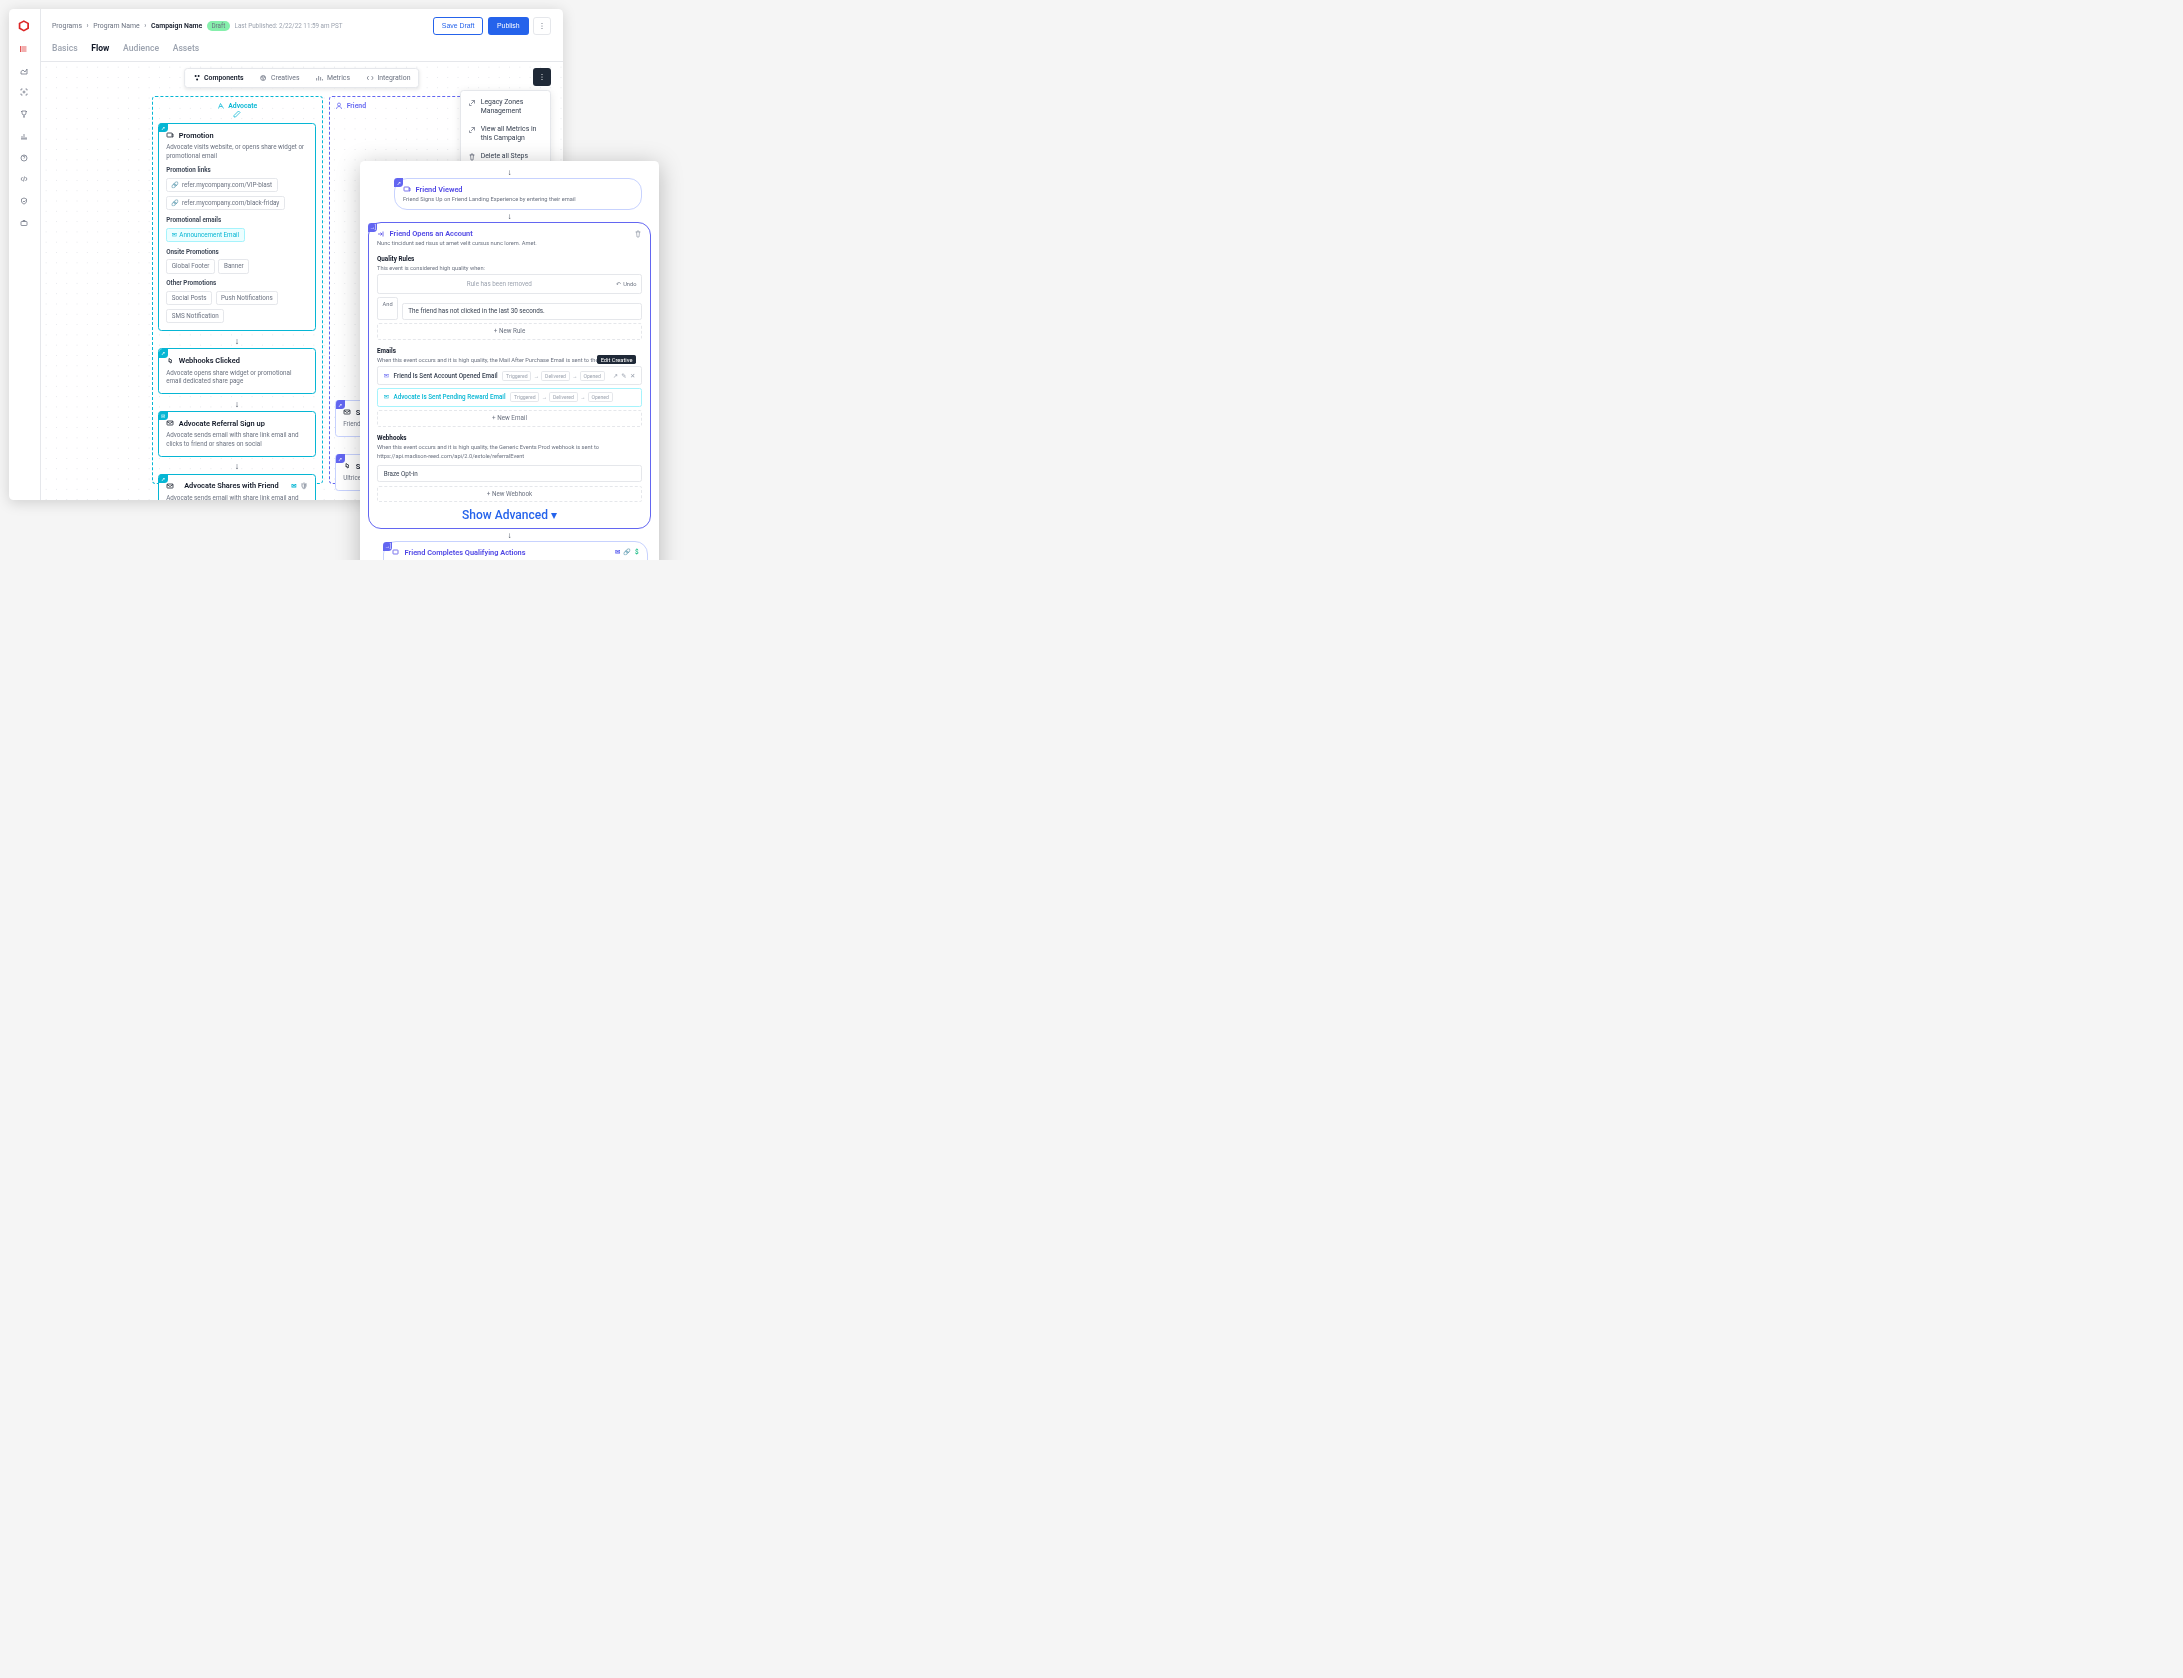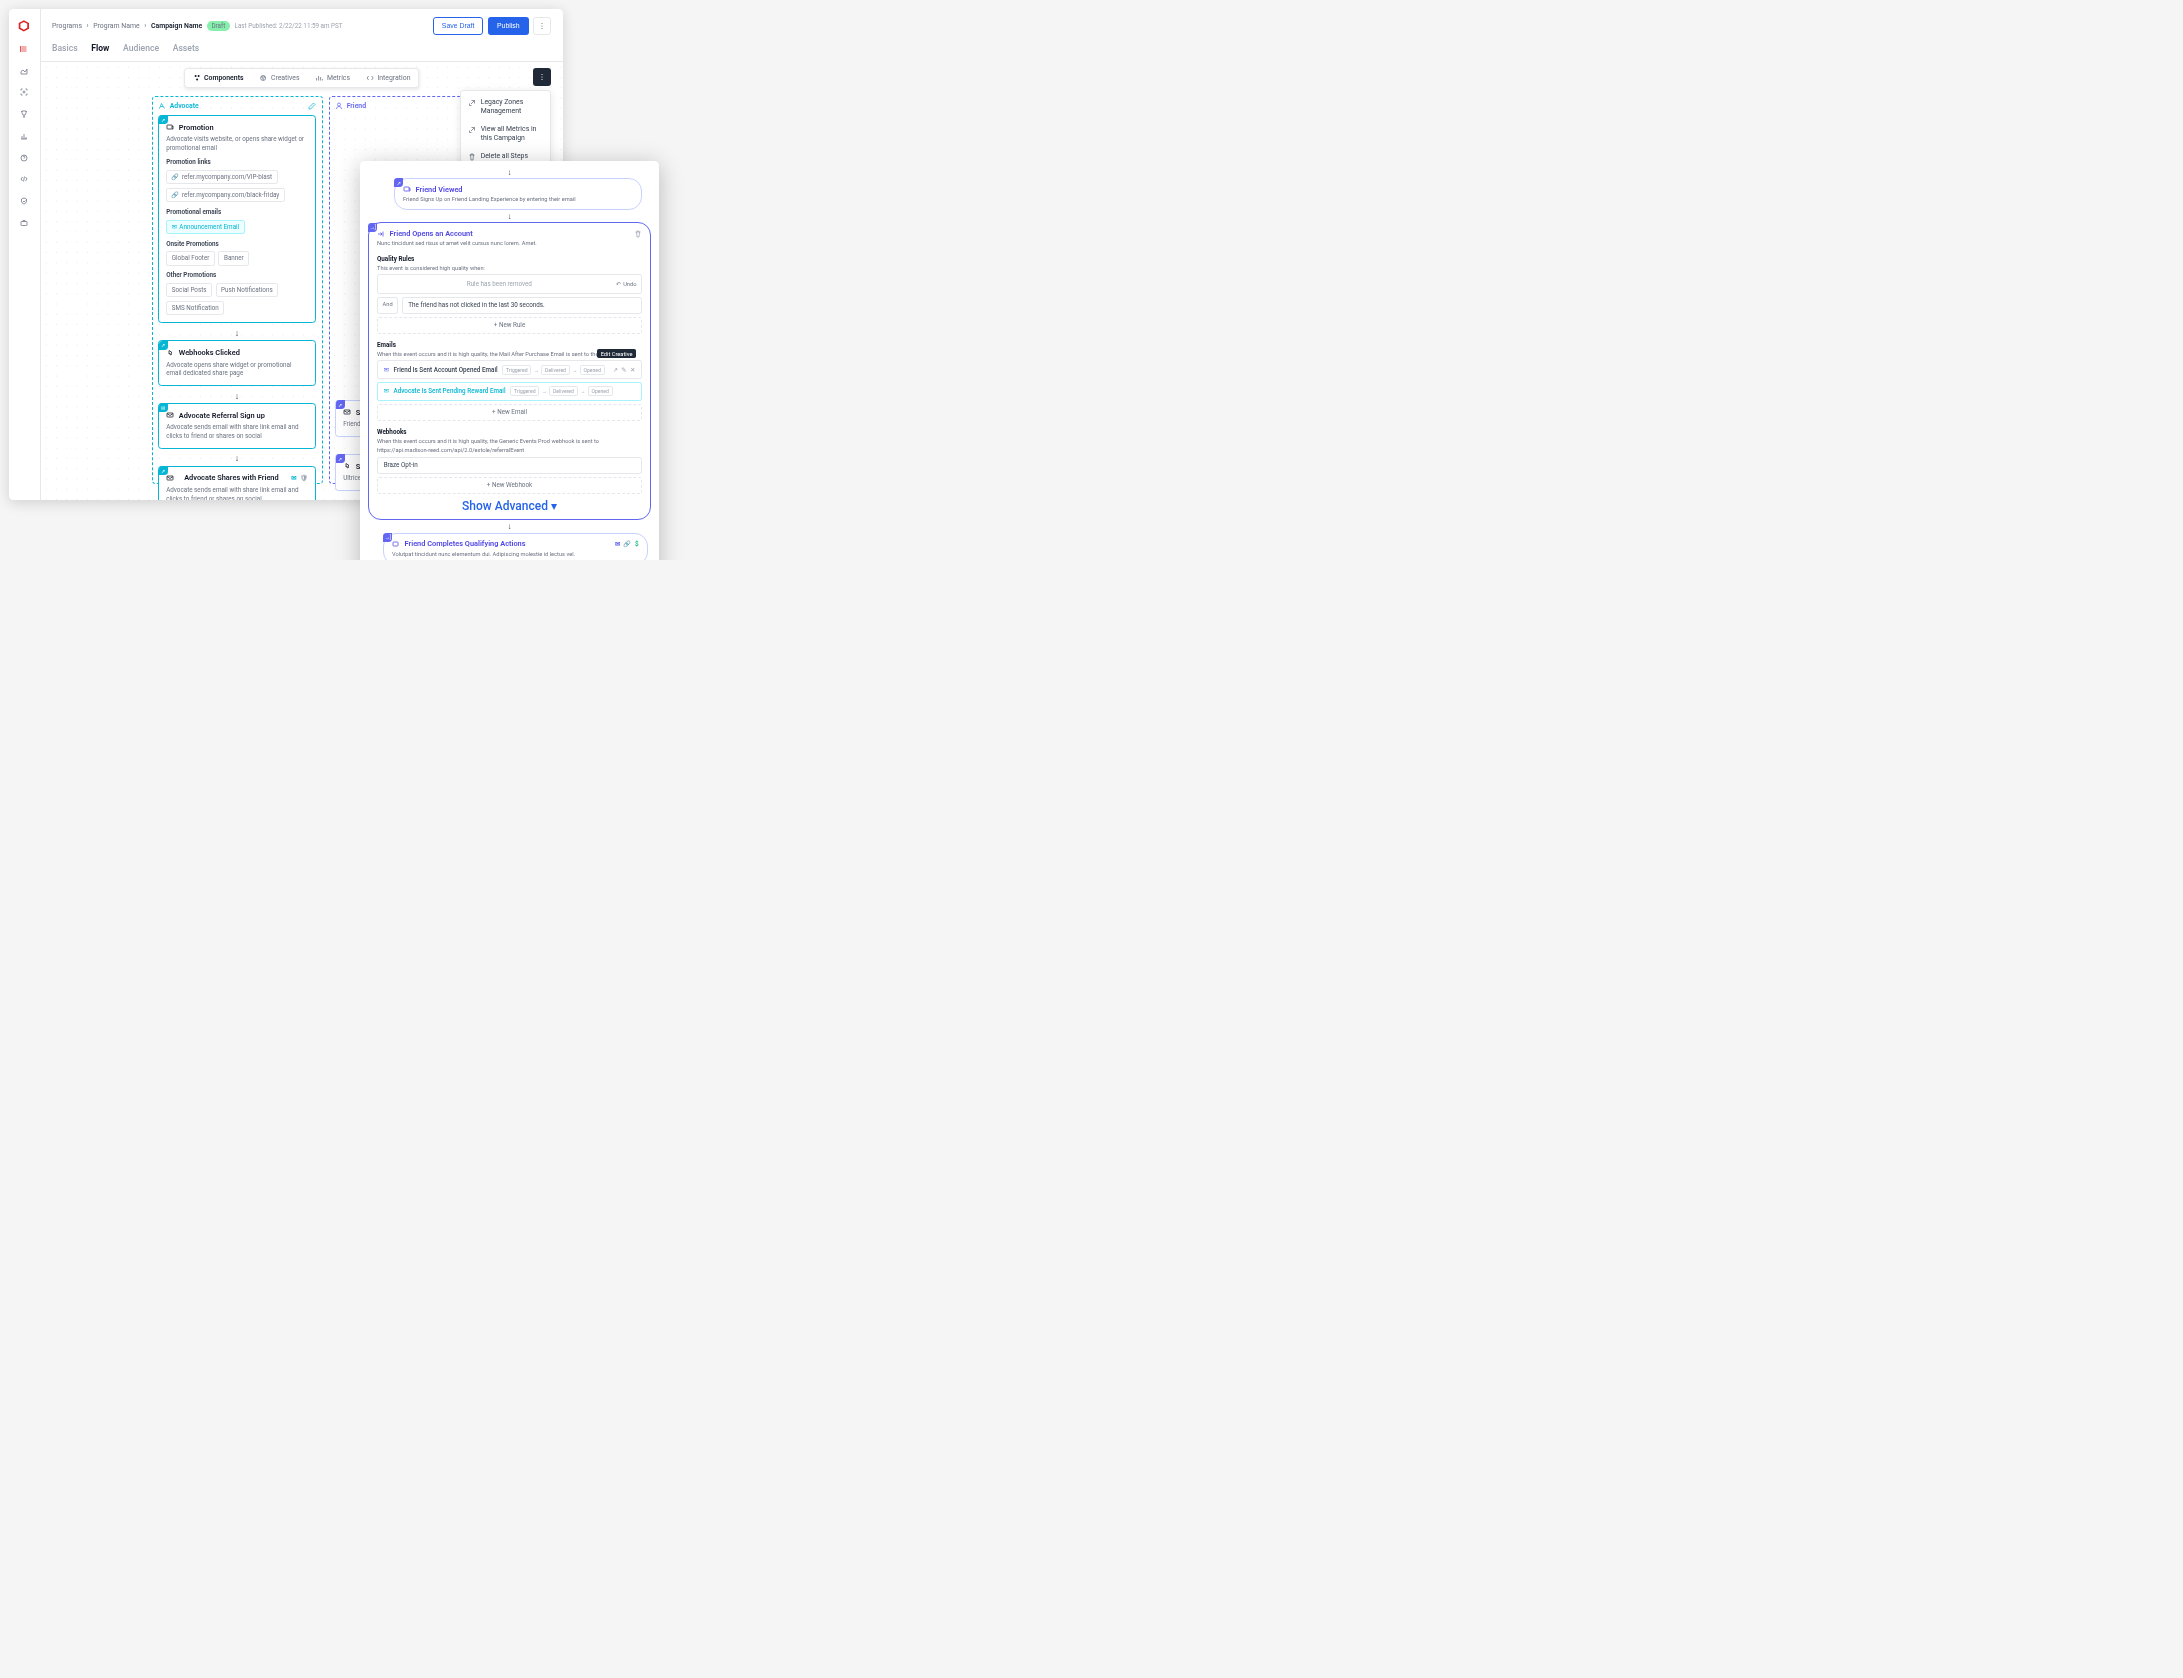--- a/index.html
+++ b/index.html
@@ -28,21 +28,21 @@
 .canvas-toolbar .tb-item { padding: 4.6px 8px; font-size: 6.9px; color: #6b7280; display: flex; align-items: center; gap: 3.4px; cursor: pointer; }
 .canvas-toolbar .tb-item.active { color: #111827; font-weight: 600; }
 .canvas-more { position: absolute; top: 6.9px; right: 11.4px; width: 18px; height: 18px; background: #1f2937; color: #fff; border-radius: 2.9px; display: flex; align-items: center; justify-content: center; cursor: pointer; z-index: 6; }
 .dropdown-menu { position: absolute; top: 28.5px; right: 11.4px; width: 91px; background: #fff; border: 0.6px solid #e5e7eb; border-radius: 3.4px; box-shadow: 0 2.3px 9px rgba(0,0,0,0.1); z-index: 6; padding: 2.3px 0; }
 .dropdown-item { padding: 4.6px 6.9px; font-size: 6.9px; color: #374151; display: flex; gap: 4.6px; align-items: flex-start; cursor: pointer; line-height: 1.3; }
 .dropdown-item .di-icon { flex-shrink: 0; width: 8px; height: 8px; color: #6b7280; margin-top: 0.6px; }
 .lane { position: absolute; top: 34px; width: 171px; border: 1.1px dashed; border-radius: 3.4px; padding: 5.7px; }
 .lane.advocate { left: 111px; border-color: #06b6d4; height: 388px; }
 .lane.friend { left: 288px; border-color: #6366f1; height: 388px; width: 217px; }
 .lane-header { display: flex; align-items: center; justify-content: space-between; font-size: 6.9px; font-weight: 600; margin-bottom: 4.6px; }
-.lane.advocate .lane-header { color: #06b6d4; }
+.lane.advocate .lane-header { color: #06b6d4; flex-direction: column; }
 .lane.friend .lane-header { color: #6366f1; }
 .flow-card { background: #fff; border-radius: 3.4px; padding: 6.9px; margin-bottom: 4.6px; position: relative; }
 .lane.advocate .flow-card { border: 0.6px solid #06b6d4; }
 .lane.friend .flow-card { border: 0.6px solid #c7d2fe; }
 .flow-card .tab-handle { position: absolute; top: -0.6px; left: -0.6px; width: 9px; height: 9px; border-radius: 3.4px 0 3.4px 0; display: flex; align-items: center; justify-content: center; font-size: 5.1px; color: #fff; }
 .lane.advocate .tab-handle { background: #06b6d4; }
 .lane.friend .tab-handle { background: #6366f1; }
 .card-title { display: flex; align-items: center; gap: 4.6px; font-size: 7.4px; font-weight: 600; color: #111827; margin-bottom: 3.4px; }
 .card-desc { font-size: 6.3px; color: #6b7280; line-height: 1.4; }
 .card-section-title { font-size: 6.3px; font-weight: 600; color: #374151; margin: 5.7px 0 3.4px; }
@@ -62,21 +62,21 @@
 .ov-title { display: flex; align-items: center; gap: 4.6px; font-size: 7.4px; font-weight: 600; color: #4f46e5; margin-bottom: 2.3px; justify-content: space-between; }
 .ov-title-left { display: flex; align-items: center; gap: 4.6px; }
 .ov-desc { font-size: 5.7px; color: #6b7280; line-height: 1.3; }
 .sub-heading { font-size: 6.3px; font-weight: 700; color: #111827; margin: 6.9px 0 2.3px; }
 .sub-desc { font-size: 5.7px; color: #6b7280; margin-bottom: 3.4px; }
 .rule-box { border: 0.6px solid #e5e7eb; border-radius: 2.3px; background: #fff; }
 .rule-removed { font-size: 6.3px; color: #9ca3af; padding: 4.6px; text-align: center; display: flex; justify-content: space-between; align-items: center; }
 .undo-link { font-size: 5.7px; color: #6b7280; display: flex; gap: 2.3px; align-items: center; cursor: pointer; }
 .rule-row { display: flex; gap: 3.4px; margin: 3.4px 0; }
 .and-badge { border: 0.6px solid #e5e7eb; border-radius: 2.3px; padding: 3.4px 4.6px; font-size: 5.7px; color: #6b7280; }
-.rule-input { flex: 1; border: 0.6px solid #e5e7eb; border-radius: 2.3px; padding: 3.4px 5.7px; font-size: 6.3px; }
+.rule-input { flex: 1; border: 0.6px solid #e5e7eb; border-radius: 2.3px; padding: 3.4px 5.7px; font-size: 6.3px; margin-top: 6px; }
 .add-row { border: 0.6px dashed #e5e7eb; border-radius: 2.3px; padding: 3.4px; text-align: center; font-size: 6.3px; color: #6b7280; cursor: pointer; margin-top: 3.4px; }
 .email-row { border: 0.6px solid #e5e7eb; border-radius: 2.3px; padding: 3.4px 5.7px; font-size: 6.3px; display: flex; align-items: center; gap: 4.6px; margin-bottom: 2.3px; position: relative; }
 .email-row.adv { border-color: #a5f3fc; color: #06b6d4; }
 .email-steps { display: flex; gap: 2.3px; align-items: center; font-size: 5.1px; color: #9ca3af; }
 .step-badge { border: 0.6px solid #e5e7eb; border-radius: 1.7px; padding: 1.1px 2.9px; }
 .row-actions { margin-left: auto; display: flex; gap: 3.4px; color: #9ca3af; cursor: pointer; font-size: 6.3px; }
 .tooltip { position: absolute; top: -12.6px; right: 4.6px; background: #1f2937; color: #fff; font-size: 5.7px; padding: 1.7px 4px; border-radius: 1.7px; }
 .webhook-url { font-size: 5.7px; color: #6b7280; word-break: break-all; margin-bottom: 3.4px; }
 .show-adv { text-align: center; color: #2563eb; font-size: 12px; font-weight: 500; padding: 5.7px 0 0; cursor: pointer; }
 .title-icons { display: flex; gap: 3.4px; color: #6366f1; font-size: 6.3px; }

